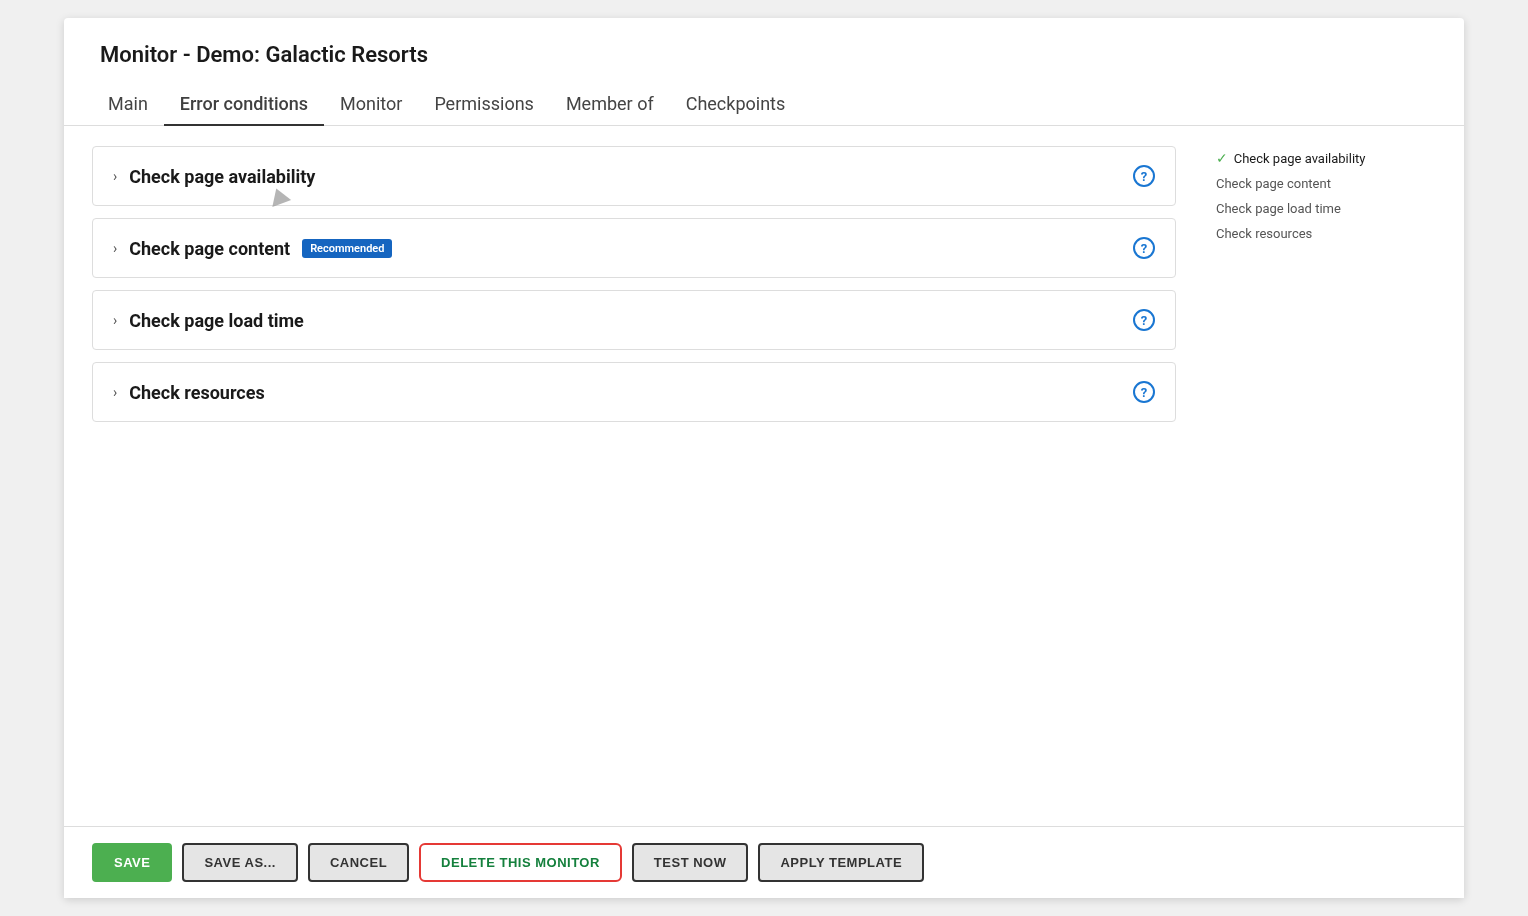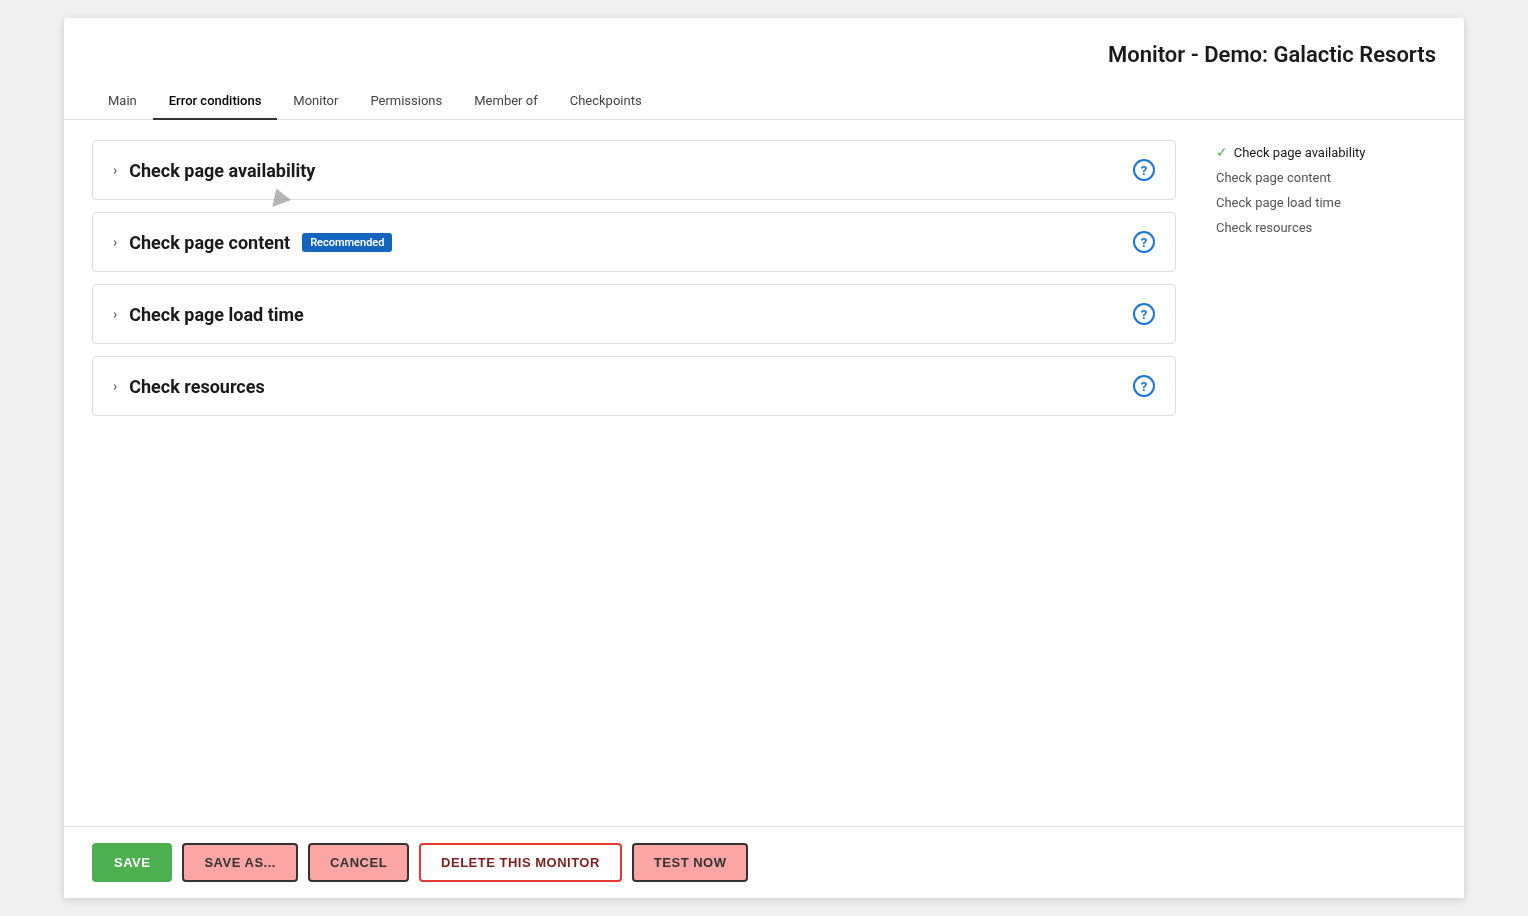--- a/index.html
+++ b/index.html
@@ -19,39 +19,38 @@
       box-shadow: 0 2px 8px rgba(0,0,0,0.15);
       display: flex;
       flex-direction: column;
       position: relative;
     }
     .page-title {
       font-size: 22px;
       font-weight: 600;
       color: #1a1a1a;
       padding: 24px 28px 16px 36px;
-      text-align: right;
     }
     .tabs-bar {
       display: flex;
       border-bottom: 1px solid #ddd;
       padding: 0 28px;
       gap: 0;
     }
     .tab {
       padding: 10px 16px;
-      font-size: 13px;
+      font-size: 18px;
       color: #444;
       cursor: pointer;
       border-bottom: 2px solid transparent;
       margin-bottom: -1px;
       white-space: nowrap;
     }
     .tab.active {
-      color: #000000;
+      color: #404040;
       border-bottom: 2px solid #333;
       font-weight: 500;
     }
     .content-area {
       display: flex;
       flex: 1;
       padding: 20px 28px;
       gap: 40px;
     }
     .main-panel {
@@ -141,28 +140,29 @@
       border: 2px solid transparent;
       letter-spacing: 0.5px;
       text-transform: uppercase;
     }
     .btn-save {
       background: #4caf50;
       color: #fff;
       border-color: #4caf50;
     }
     .btn-outline {
-      background: #fca5a5;
+      background: #e5e5e5;
       color: #333;
       border-color: #333;
     }
     .btn-danger-outline {
       background: #fff;
-      color: #7f1d1d;
+      color: #15803d;
       border-color: #e53935;
+      border-radius: 6px;
     }
     .cursor-overlay {
       position: absolute;
       top: 170px;
       left: 205px;
       width: 0;
       height: 0;
       border-style: solid;
       border-width: 0 10px 16px 10px;
       border-color: transparent transparent rgba(150,150,150,0.7) transparent;
@@ -246,16 +246,17 @@
         </ul>
     </div>
   </div>
 
   <div class="footer-bar">
     <button class="btn btn-save">SAVE</button>
     <button class="btn btn-outline">SAVE AS...</button>
     <button class="btn btn-outline">CANCEL</button>
     <button class="btn btn-danger-outline">DELETE THIS MONITOR</button>
     <button class="btn btn-outline">TEST NOW</button>
+    <button class="btn btn-outline">APPLY TEMPLATE</button>
   </div>
 
   <div class="cursor-overlay"></div>
 </div>
 
 </body></html>

